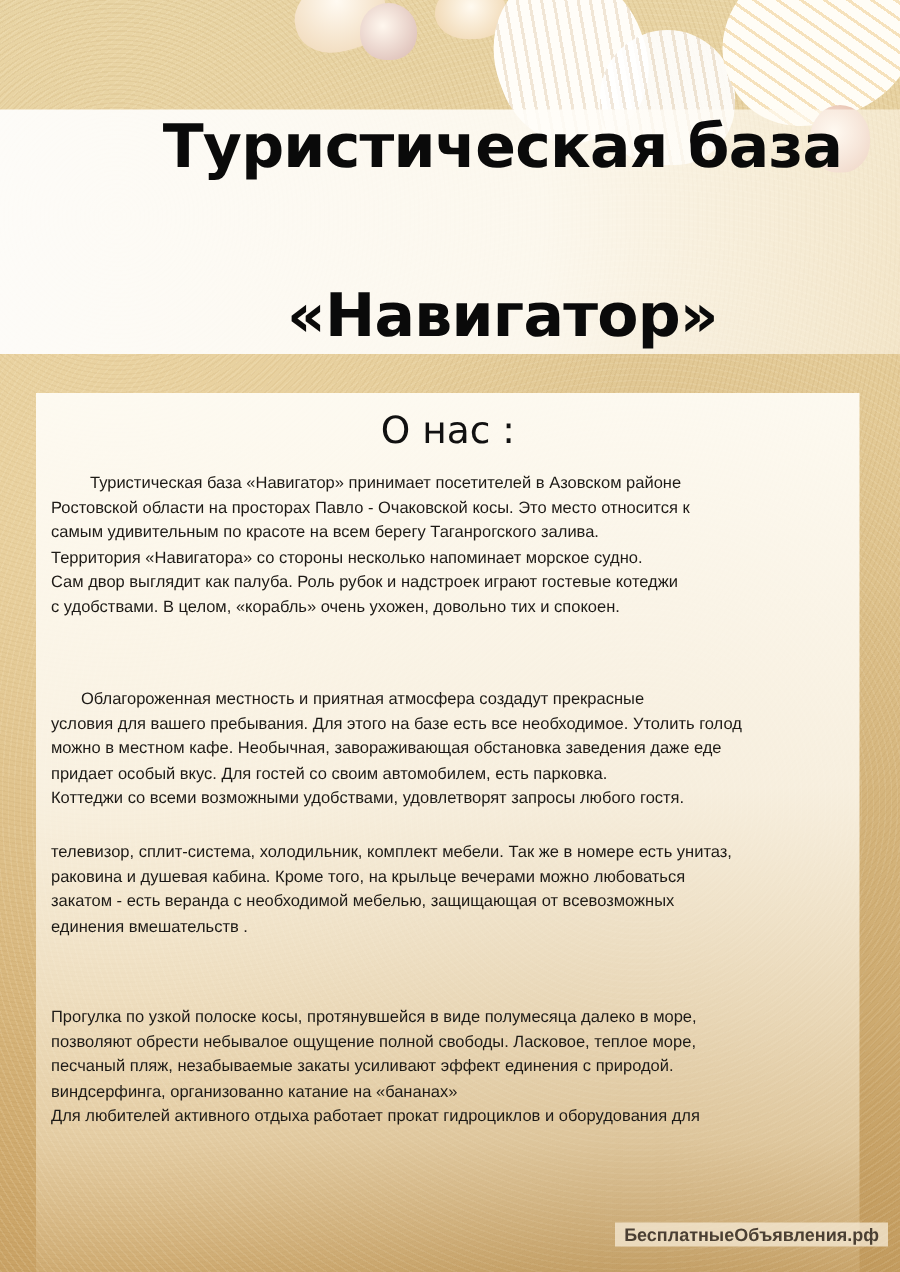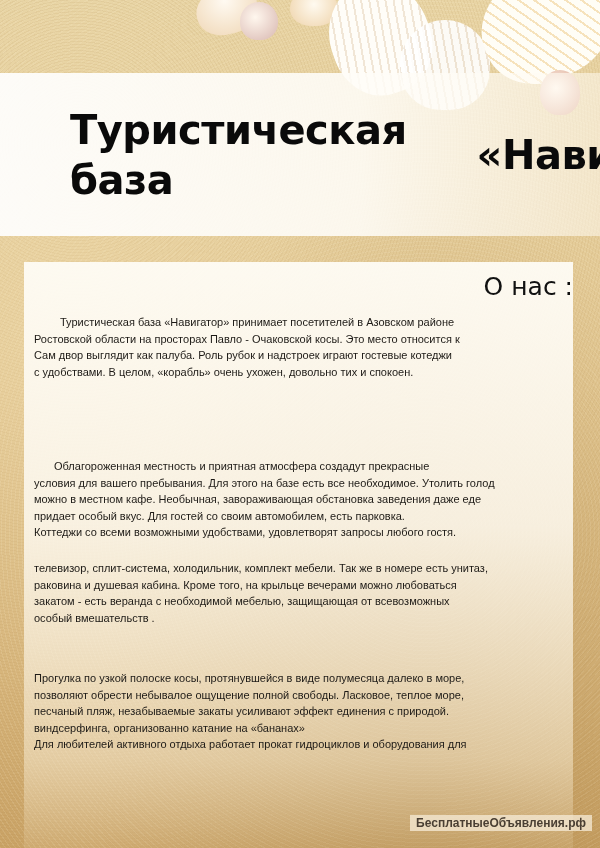--- a/index.html
+++ b/index.html
@@ -11,32 +11,32 @@
       radial-gradient(ellipse at 10% 40%, rgba(255,240,200,0.25), transparent 50%),
       repeating-radial-gradient(circle at 13% 17%, rgba(170,130,70,0.10) 0 1px, transparent 1px 3px),
       repeating-radial-gradient(circle at 71% 63%, rgba(255,245,220,0.12) 0 1px, transparent 1px 4px),
       linear-gradient(180deg, #e8d4a4 0%, #e2c792 45%, #d6b47a 80%, #c9a265 100%);
   }
   .shells { position: absolute; top: 0; left: 0; width: 600px; height: 120px; pointer-events: none; }
   .shell { position: absolute; border-radius: 50% 50% 45% 45%; }
   .title-band {
     position: absolute; left: 0; top: 73px; width: 600px; height: 163px;
     background: linear-gradient(90deg, rgba(255,255,255,0.92) 0%, rgba(255,253,248,0.88) 60%, rgba(255,250,240,0.55) 100%);
-    display: flex; flex-direction: row; align-items: center; justify-content: flex-start;
+    display: flex; flex-direction: column; align-items: center; justify-content: space-between;
   }
   .title-line {
     font-family: "DejaVu Sans", sans-serif; font-weight: bold; color: #0a0a0a;
     font-size: 40px; line-height: 50px; letter-spacing: -0.5px; margin-left: 70px;
   }
   .panel {
     position: absolute; left: 24px; top: 262px; width: 549px; height: 586px;
     background: linear-gradient(180deg, rgba(255,253,247,0.93) 0%, rgba(252,247,236,0.88) 45%, rgba(245,232,205,0.55) 85%, rgba(240,222,185,0.15) 100%);
   }
   .panel-title {
-    position: absolute; left: 0; width: 549px; top: 10px; text-align: right;
+    position: absolute; left: 0; width: 549px; top: 10px; text-align: center;
     font-size: 25px; color: #111; font-family: "DejaVu Sans", sans-serif;
   }
   .para {
     position: absolute; left: 16px; width: 560px; margin-left: -6px;
     text-align: left; font-size: 11px; line-height: 16.6px; color: #1d1a16;
     font-family: "Liberation Sans", sans-serif;
   }
   .para div { white-space: nowrap; }
   .watermark {
     position: absolute; right: 8px; bottom: 17px; padding: 1px 6px;
@@ -61,37 +61,39 @@
   <div class="title-line">Туристическая база</div>
   <div class="title-line">«Навигатор»</div>
 </div>
 
 <div class="panel">
   <div class="panel-title">О нас :</div>
 
   <div class="para" style="top:52px;">
     <div style="padding-left:26px;">Туристическая база «Навигатор» принимает посетителей в Азовском районе</div>
     <div>Ростовской области на просторах Павло - Очаковской косы. Это место относится к</div>
+    <div>самым удивительным по красоте на всем берегу Таганрогского залива.</div>
+    <div>Территория «Навигатора» со стороны несколько напоминает морское судно.</div>
     <div>Сам двор выглядит как палуба. Роль рубок и надстроек играют гостевые котеджи</div>
     <div>с удобствами. В целом, «корабль» очень ухожен, довольно тих и спокоен.</div>
   </div>
 
   <div class="para" style="top:196px;">
     <div style="padding-left:20px;">Облагороженная местность и приятная атмосфера  создадут прекрасные</div>
     <div>условия для вашего пребывания. Для этого на базе есть все необходимое. Утолить голод</div>
     <div>можно в местном кафе. Необычная, завораживающая обстановка заведения даже еде</div>
     <div>придает особый вкус. Для гостей со своим автомобилем, есть парковка.</div>
     <div>Коттеджи со всеми возможными удобствами, удовлетворят запросы любого гостя.</div>
   </div>
 
   <div class="para" style="top:298px;">
     <div>телевизор, сплит-система, холодильник, комплект мебели. Так же в номере есть унитаз,</div>
     <div>раковина и душевая кабина. Кроме того, на крыльце вечерами можно любоваться</div>
     <div>закатом - есть веранда с необходимой мебелью, защищающая от всевозможных</div>
-    <div>особый вмешательств .</div>
+    <div>единения вмешательств .</div>
   </div>
 
   <div class="para" style="top:408px;">
     <div>Прогулка по узкой полоске косы, протянувшейся в виде полумесяца далеко в море,</div>
     <div>позволяют обрести небывалое ощущение полной свободы. Ласковое, теплое море,</div>
     <div>песчаный пляж, незабываемые закаты усиливают эффект единения с природой.</div>
     <div>виндсерфинга, организованно катание на «бананах»</div>
     <div>Для любителей активного отдыха работает прокат гидроциклов и оборудования для</div>
   </div>
 </div>

